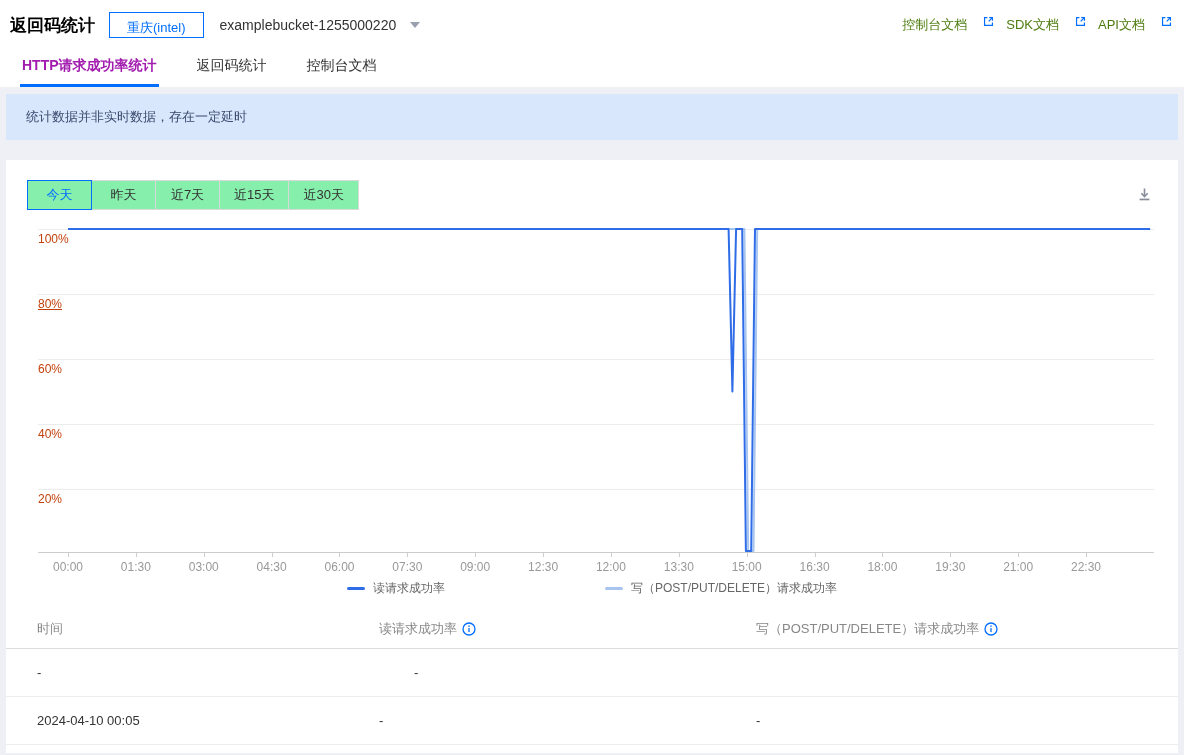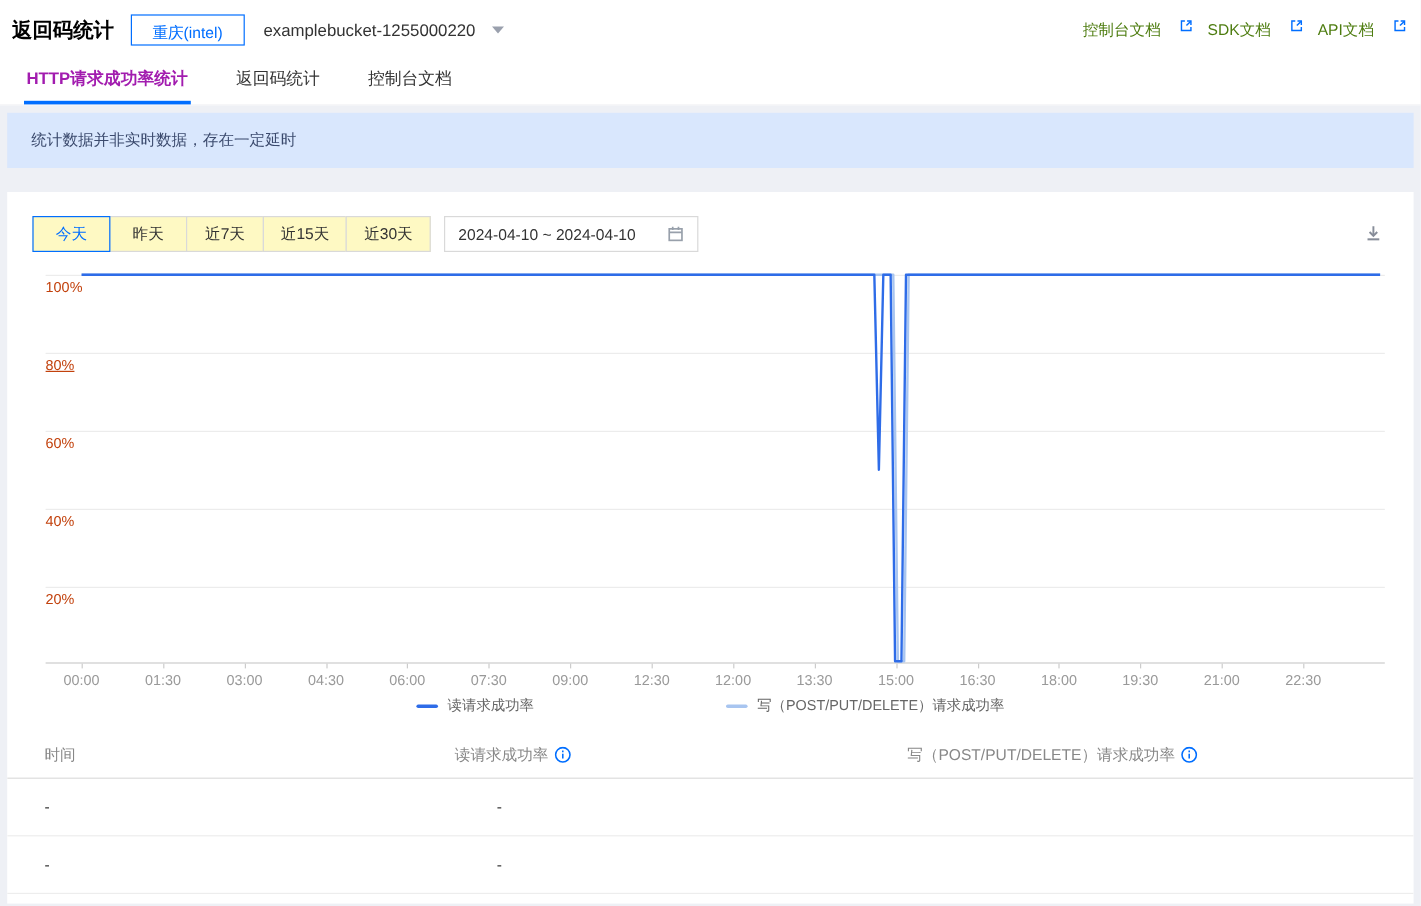--- a/index.html
+++ b/index.html
@@ -17,21 +17,21 @@
   .doclink{display:flex;align-items:flex-start;gap:16px;color:#4d7c0f;font-size:13px;text-decoration:none;cursor:pointer;}
   .tabs-row{display:flex;padding-left:10px;}
   .tab{margin-right:36px;padding:9px 2px 12px;font-size:14px;color:#333;cursor:pointer;position:relative;}
   .tab.active{font-weight:bold;color:#a21caf;}
   .tab.active::after{content:"";position:absolute;left:0;right:0;bottom:0;height:3px;background:#006eff;}
   .banner{margin:6px 6px 0;background:#d9e7fd;color:#3b4a6d;font-size:13px;padding:14px 20px;}
   .card{margin:20px 6px 0;background:#fff;height:593px;padding-top:20px;box-sizing:border-box;
         overflow:hidden;position:relative;}
   .toolbar{display:flex;align-items:center;margin-left:21px;position:relative;height:30px;}
   .range-btn{height:30px;min-width:65px;box-sizing:border-box;padding:0 14px;border:1px solid #d9d9d9;
-      margin-left:-1px;background:#fef9c3;font-size:13px;color:#333;display:flex;align-items:center;
+      margin-left:-1px;background:#86efac;font-size:13px;color:#333;display:flex;align-items:center;
       justify-content:center;cursor:pointer;position:relative;}
   .range-btn:first-child{margin-left:0;}
   .range-btn.active{border-color:#006eff;color:#006eff;z-index:2;}
   .date-box{margin-left:11px;height:30px;box-sizing:border-box;border:1px solid #d9d9d9;display:flex;
       align-items:center;padding:0 11px;font-size:13px;color:#333;cursor:pointer;background:#fff;}
   .date-box .dtext{margin-right:26px;}
   .download-btn{position:absolute;right:24px;top:5px;cursor:pointer;background:none;border:none;padding:2px;}
   .chart{position:relative;height:380px;margin-top:12px;}
   .gridline{position:absolute;left:32px;right:24px;height:1px;background:#ececec;}
   .ylabel{position:absolute;left:32px;font-size:12px;color:#c2410c;}
@@ -102,29 +102,20 @@
 
 <div class="card">
   <div class="toolbar">
     <div style="display:flex" id="ranges">
         <button class="range-btn active">今天</button>
         <button class="range-btn">昨天</button>
         <button class="range-btn">近7天</button>
         <button class="range-btn">近15天</button>
         <button class="range-btn">近30天</button>
       </div>
-    <div class="date-box">
-      <span class="dtext">2024-04-10 ~ 2024-04-10</span>
-      <svg width="14" height="14" viewBox="0 0 14 14">
-        <rect x="1.7" y="2.7" width="10.6" height="9.6" fill="none" stroke="#98a0ab" stroke-width="1.4"></rect>
-        <line x1="1.7" y1="5.6" x2="12.3" y2="5.6" stroke="#98a0ab" stroke-width="1.4"></line>
-        <line x1="4.6" y1="1" x2="4.6" y2="3.6" stroke="#98a0ab" stroke-width="1.4"></line>
-        <line x1="9.4" y1="1" x2="9.4" y2="3.6" stroke="#98a0ab" stroke-width="1.4"></line>
-      </svg>
-    </div>
     <button class="download-btn">
       <svg width="15" height="15" viewBox="0 0 15 15">
         <path d="M7.5 1.5v7.5" stroke="#878d99" stroke-width="1.6" fill="none"></path>
         <path d="M4.3 6.3 7.5 9.5 10.7 6.3" stroke="#878d99" stroke-width="1.6" fill="none"></path>
         <rect x="2.6" y="11.6" width="9.8" height="1.7" fill="#878d99"></rect>
       </svg>
     </button>
   </div>
 
   <div class="chart" id="chart">
@@ -206,18 +197,19 @@
             <rect x="6.35" y="3.4" width="1.3" height="1.5" fill="#006eff"></rect>
           </svg>
         </div>
       </div>
     <div id="tbody">
         <div class="trow">
           <div class="col1">-</div>
           <div class="col2">-</div>
         </div>
         <div class="trow">
+          <div class="col0">2024-04-10 00:05</div>
           <div class="col1">-</div>
           <div class="col2">-</div>
         </div>
       </div>
   </div>
 </div>
 
 </body></html>

